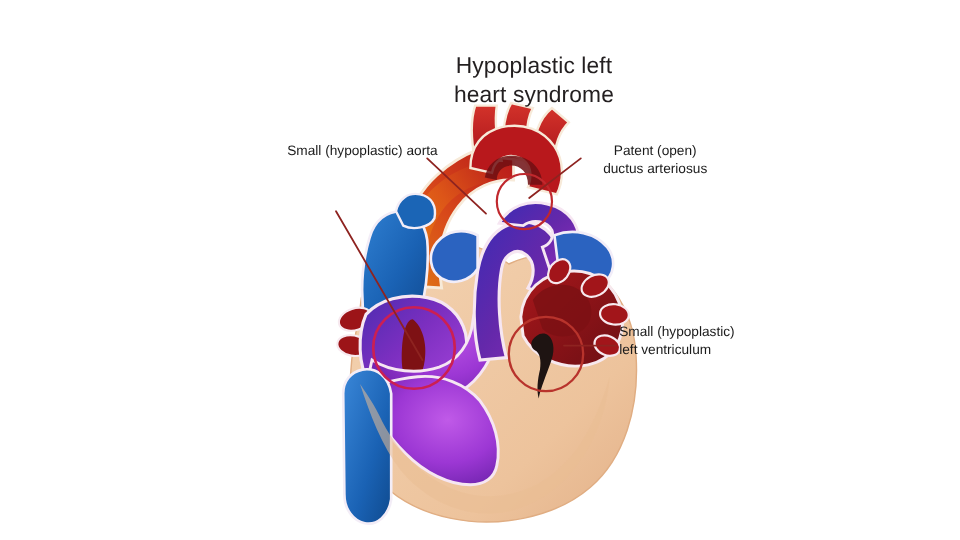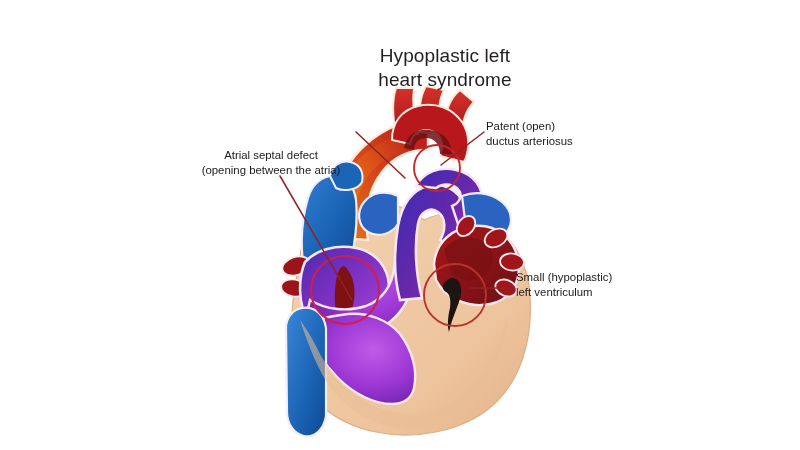--- a/index.html
+++ b/index.html
@@ -34,21 +34,21 @@
     letter-spacing: 0.1px;
     white-space: pre-line;
   }
   .callout {
     position: absolute;
     font-size: 11.4px;
     line-height: 1.32;
     color: #1b1b1b;
     white-space: pre-line;
   }
-  .callout.right-side { text-align: left; }
+  .callout.right-side { text-align: center; }
   .callout.left-side  { text-align: center; }
   #lbl-aorta  { left: 222px; top: 119px; width: 160px; }
   #lbl-asd    { left: 186px; top: 148px; width: 170px; }
   #lbl-pda    { left: 486px; top: 119px; width: 120px; }
   #lbl-lv     { left: 516px; top: 270px; width: 115px; text-align: left; }
   svg.anatomy {
     position: absolute;
     left: 0;
     top: 0;
     width: 800px;
@@ -283,23 +283,22 @@
       <line x1="356" y1="132" x2="405" y2="178"></line>
       <line x1="280" y1="176" x2="352" y2="300"></line>
       <line x1="484" y1="132" x2="441" y2="165"></line>
       <line x1="513" y1="288" x2="470" y2="288"></line>
     </g>
   </svg>
 
   <div class="figure-title">Hypoplastic left
 heart syndrome</div>
 
-
-  <div class="callout left-side" id="lbl-asd">Atrial septal defect
-(opening between the atria)</div>
+  <div class="callout left-side" id="lbl-aorta">Small (hypoplastic) aorta</div>
+
 
   <div class="callout right-side" id="lbl-pda">Patent (open)
 ductus arteriosus</div>
 
   <div class="callout" id="lbl-lv">Small (hypoplastic)
 left ventriculum</div>
 
 </div>
 
 </body></html>

